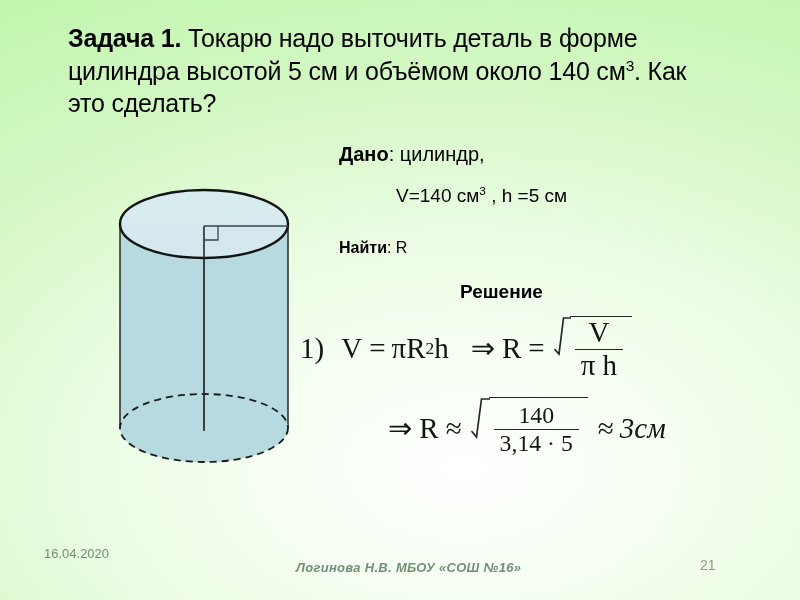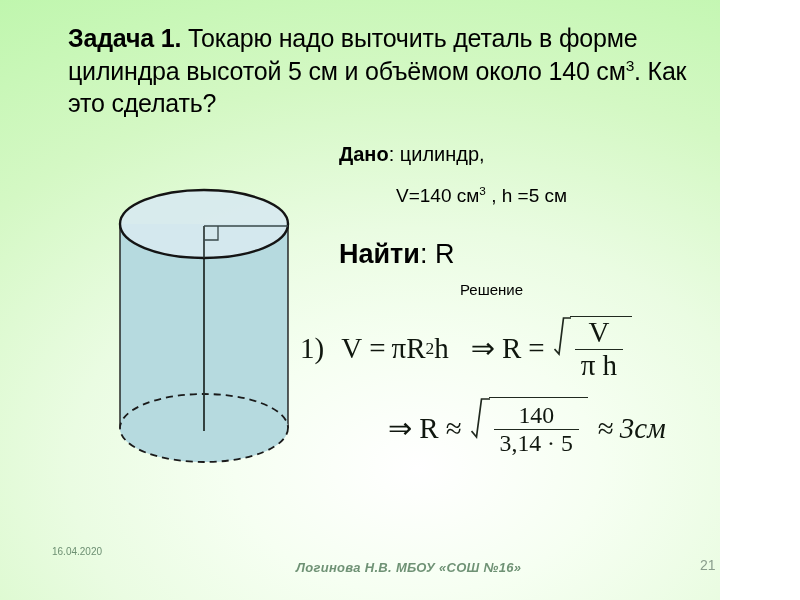--- a/index.html
+++ b/index.html
@@ -8,21 +8,21 @@
   }
   body {
     width: 800px;
     height: 600px;
     overflow: hidden;
     font-family: "Liberation Sans", sans-serif;
   }
 
   #slide {
     position: relative;
-    width: 720px;
+    width: 800px;
     height: 600px;
     background-color: #eafde6;
     background-image:
       radial-gradient(115% 95% at 58% 78%, #ffffff 0%, #f6fff2 22%, #eafce2 42%, #d4f8c4 68%, #bdf6ab 100%);
     overflow: hidden;
   }
 
   
   #title-block {
     position: absolute;
@@ -69,32 +69,32 @@
     top: 185px;
     font-size: 19px;
     color: #000;
     white-space: nowrap;
   }
 
   #find-line {
     position: absolute;
     left: 339px;
     top: 239px;
-    font-size: 27px;
+    font-size: 16px;
     color: #000;
     white-space: nowrap;
   }
   #find-line .lbl { font-weight: bold; }
 
   #solution-title {
     position: absolute;
     left: 460px;
     top: 281px;
-    font-size: 15px;
-    font-weight: normal;
+    font-size: 19px;
+    font-weight: bold;
     color: #000;
     white-space: nowrap;
   }
 
   
   .mathrow {
     position: absolute;
     font-family: "Liberation Serif", serif;
     color: #10170f;
     white-space: nowrap;
@@ -153,23 +153,23 @@
   .frac .den {
     border-top: 1.6px solid #20291f;
     padding: 1px 6px 0 6px;
     font-family: Liberation Serif, serif;
   }
   .small-frac { font-size: 0.82em; text-align: center; }
 
   
   #footer-date {
     position: absolute;
-    left: 52px;
+    left: 44px;
     top: 546px;
-    font-size: 10px;
+    font-size: 13px;
     color: #6d8f72;
   }
   #footer-credit {
     position: absolute;
     left: 296px;
     top: 560px;
     font-size: 13px;
     font-weight: bold;
     font-style: italic;
     color: #6f9275;

